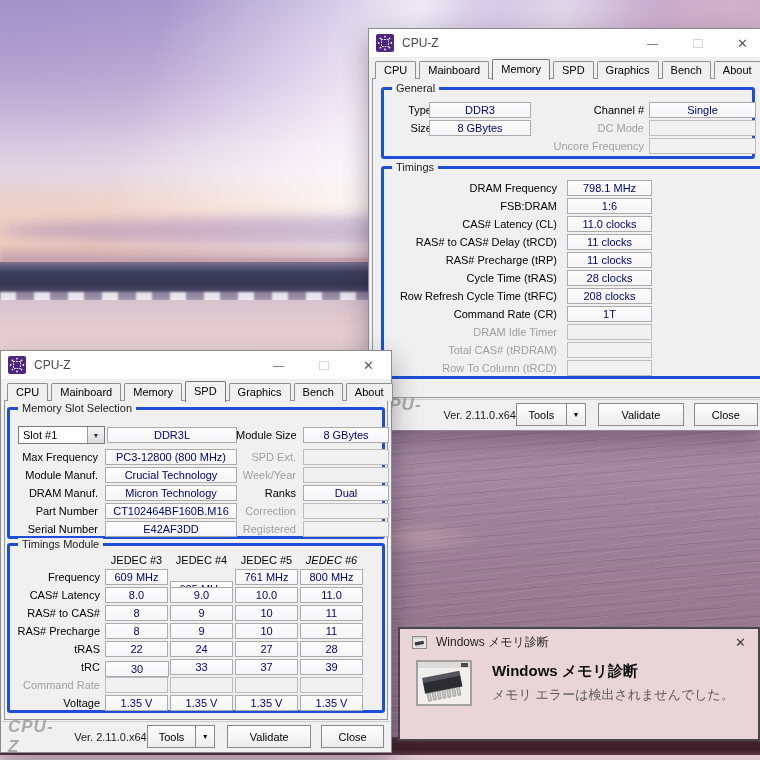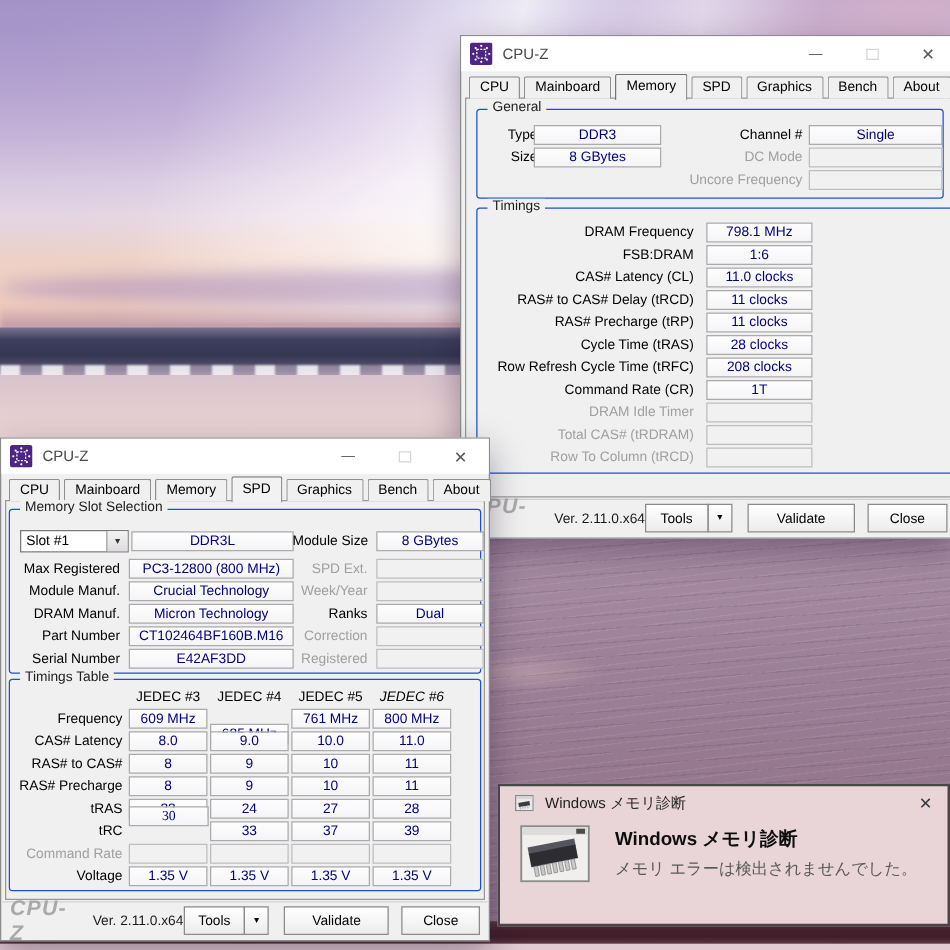--- a/index.html
+++ b/index.html
@@ -48,21 +48,21 @@
           color:#5a5a5a; font-size:11px; }
   .wbtn .sq { width:10px; height:9px; border:1px solid #d6d6d6; }
   .wbtn.close-b { font-size:13px; }
 
   .tabs { position:absolute; top:29px; left:6px; right:3px; height:21px; display:flex; align-items:flex-end; z-index:3; }
   .tab { height:18px; line-height:16px; padding:0 8px; background:#f0f0f0; border:1px solid #8f8f8f;
          border-bottom:none; border-radius:2px 2px 0 0; margin-right:3px; white-space:nowrap; }
   .tab.active { height:21px; line-height:19px; background:#f3f2f3; margin-bottom:-1px; border-color:#767676; }
   .tabpage { position:absolute; top:49px; left:3px; right:3px; bottom:32px; border:1px solid #989898; background:#f0f0f0; z-index:2; }
 
-  .group { position:absolute; border:1px solid #1d4ed8; border-radius:3px; }
+  .group { position:absolute; border:3px solid #1d4ed8; border-radius:3px; }
   .group-label { position:absolute; top:-8px; left:8px; background:#f0f0f0; padding:0 4px; font-size:11px; color:#1c1c1c; white-space:nowrap; }
 
   .flabel { position:absolute; height:16px; line-height:16px; text-align:right; white-space:nowrap; color:#000; }
   .flabel.dis { color:#9f9f9f; }
   .field { position:absolute; height:16px; line-height:14px; border:1px solid #ababab;
            background:linear-gradient(#fdfdfe,#f5f4f6); color:#00007e; text-align:center;
            font-size:11px; white-space:nowrap; overflow:hidden; }
   .field.dis { background:#f2f1f2; border-color:#bdbdbd; }
   .colhead { position:absolute; height:14px; line-height:14px; text-align:center; color:#000; }
 
@@ -247,21 +247,21 @@
     <div class="group" id="sw-slot" style="z-index:3;">
       <span class="group-label">Memory Slot Selection</span>
       <div class="combo" style="left:8px;top:16px;width:87px;">
         <span class="combo-text">Slot #1</span>
         <span class="combo-btn">▼</span>
       </div>
       <span class="field" style="left:97px;top:17px;width:130px;">DDR3L</span>
       <span class="flabel" style="left:226px;top:17px;width:60px;">Module Size</span>
       <span class="field" style="left:293px;top:17px;width:86px;">8 GBytes</span>
 
-      <span class="flabel" style="left:0;top:39px;width:88px;">Max Registered</span>
+      <span class="flabel" style="left:0;top:39px;width:88px;">Max Frequency</span>
       <span class="field" style="left:95px;top:39px;width:132px;">PC3-12800 (800 MHz)</span>
       <span class="flabel dis" style="left:226px;top:39px;width:60px;">SPD Ext.</span>
       <span class="field dis" style="left:293px;top:39px;width:86px;"></span>
 
       <span class="flabel" style="left:0;top:57px;width:88px;">Module Manuf.</span>
       <span class="field" style="left:95px;top:57px;width:132px;">Crucial Technology</span>
       <span class="flabel dis" style="left:216px;top:57px;width:70px;">Week/Year</span>
       <span class="field dis" style="left:293px;top:57px;width:86px;"></span>
 
       <span class="flabel" style="left:0;top:75px;width:88px;">DRAM Manuf.</span>
@@ -274,21 +274,21 @@
       <span class="flabel dis" style="left:216px;top:93px;width:70px;">Correction</span>
       <span class="field dis" style="left:293px;top:93px;width:86px;"></span>
 
       <span class="flabel" style="left:0;top:111px;width:88px;">Serial Number</span>
       <span class="field" style="left:95px;top:111px;width:132px;">E42AF3DD</span>
       <span class="flabel dis" style="left:216px;top:111px;width:70px;">Registered</span>
       <span class="field dis" style="left:293px;top:111px;width:86px;"></span>
     </div>
 
     <div class="group" id="sw-table" style="z-index:3;">
-      <span class="group-label">Timings Table</span>
+      <span class="group-label">Timings Module</span>
       <span class="colhead" style="left:95px;top:7px;width:63px;">JEDEC #3</span>
       <span class="colhead" style="left:160px;top:7px;width:63px;">JEDEC #4</span>
       <span class="colhead" style="left:225px;top:7px;width:63px;">JEDEC #5</span>
       <span class="colhead" style="left:290px;top:7px;width:63px;font-style:italic;">JEDEC #6</span>
 
       <span class="flabel" style="left:0;top:23px;width:90px;">Frequency</span>
       <span class="field" style="left:95px;top:23px;width:63px;">609 MHz</span>
       <span class="field" style="left:160px;top:35px;width:63px;">685 MHz</span>
       <span class="field" style="left:225px;top:23px;width:63px;">761 MHz</span>
       <span class="field" style="left:290px;top:23px;width:63px;">800 MHz</span>
@@ -311,21 +311,21 @@
       <span class="field" style="left:225px;top:77px;width:63px;">10</span>
       <span class="field" style="left:290px;top:77px;width:63px;">11</span>
 
       <span class="flabel" style="left:0;top:95px;width:90px;">tRAS</span>
       <span class="field" style="left:95px;top:95px;width:63px;">22</span>
       <span class="field" style="left:160px;top:95px;width:63px;">24</span>
       <span class="field" style="left:225px;top:95px;width:63px;">27</span>
       <span class="field" style="left:290px;top:95px;width:63px;">28</span>
 
       <span class="flabel" style="left:0;top:113px;width:90px;">tRC</span>
-      <span class="field" style="left:95px;top:101px;width:64px;font-family:Liberation Serif, serif;">30</span>
+      <span class="field" style="left:95px;top:115px;width:64px;">30</span>
       <span class="field" style="left:160px;top:113px;width:63px;">33</span>
       <span class="field" style="left:225px;top:113px;width:63px;">37</span>
       <span class="field" style="left:290px;top:113px;width:63px;">39</span>
 
       <span class="flabel dis" style="left:0;top:131px;width:90px;">Command Rate</span>
       <span class="field dis" style="left:95px;top:131px;width:63px;"></span>
       <span class="field dis" style="left:160px;top:131px;width:63px;"></span>
       <span class="field dis" style="left:225px;top:131px;width:63px;"></span>
       <span class="field dis" style="left:290px;top:131px;width:63px;"></span>
 

